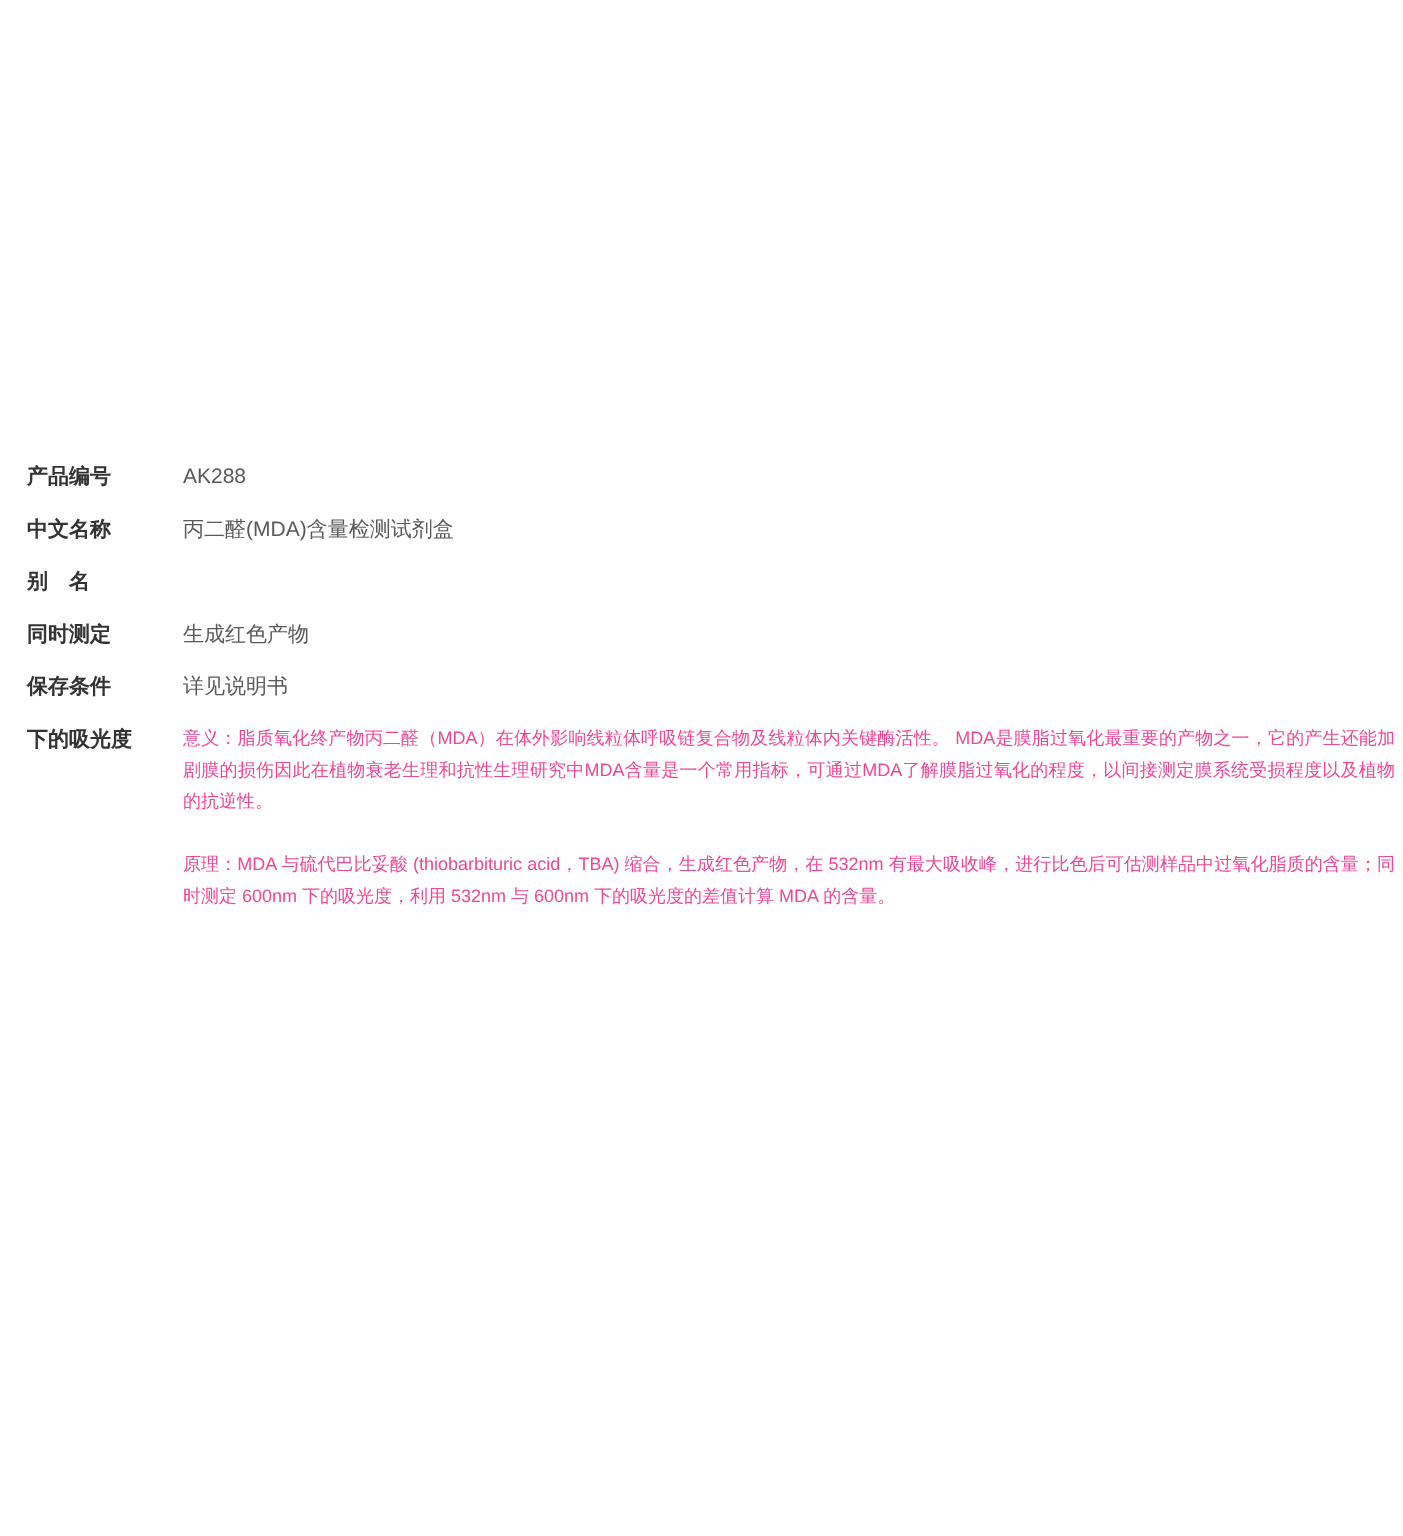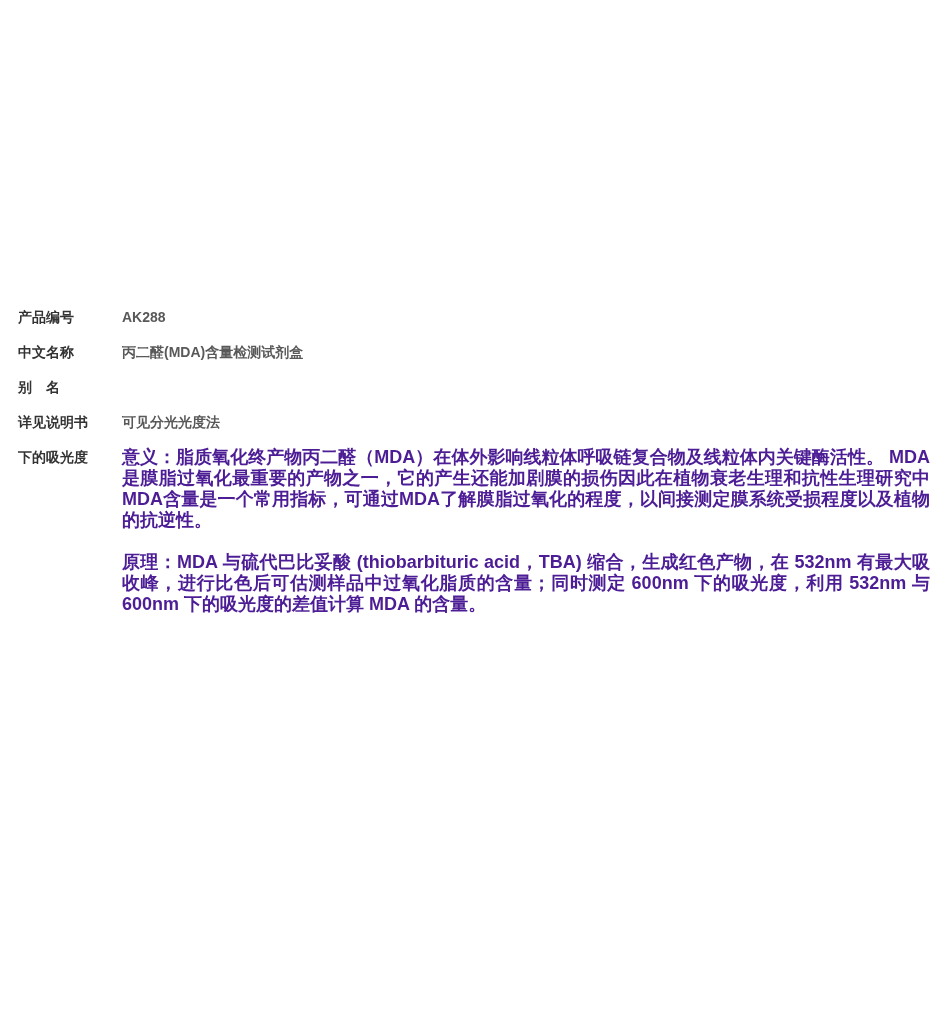--- a/index.html
+++ b/index.html
@@ -27,26 +27,25 @@
   }
   .field-label {
     flex: 0 0 104px;
     font-weight: bold;
     color: #333333;
     white-space: pre;
   }
   .field-value {
     flex: 1 1 auto;
     color: #595959;
-    font-weight: bold;
   }
   .intro-paragraph {
     margin: 0;
-    color: #4c1d95;
-    font-size: 18px;
+    color: #ec4899;
+    font-size: 12px;
     line-height: 21px;
     text-align: justify;
   }
   .intro-paragraph + .intro-paragraph {
     margin-top: 21px;
   }
 </style>
 </head>
 <body>
 
@@ -61,24 +60,28 @@
   <div class="field-row">
     <span class="field-label">中文名称</span>
     <span class="field-value">丙二醛(MDA)含量检测试剂盒</span>
   </div>
 
   <div class="field-row">
     <span class="field-label">别　名</span>
   </div>
 
   <div class="field-row">
-    <span class="field-label">详见说明书</span>
-    <span class="field-value">可见分光光度法</span>
+    <span class="field-label">同时测定</span>
+    <span class="field-value">生成红色产物</span>
   </div>
 
+  <div class="field-row">
+    <span class="field-label">保存条件</span>
+    <span class="field-value">详见说明书</span>
+  </div>
 
   <div class="field-row">
     <span class="field-label">下的吸光度</span>
     <div class="field-value">
       <p class="intro-paragraph">意义：脂质氧化终产物丙二醛（MDA）在体外影响线粒体呼吸链复合物及线粒体内关键酶活性。 MDA是膜脂过氧化最重要的产物之一，它的产生还能加剧膜的损伤因此在植物衰老生理和抗性生理研究中MDA含量是一个常用指标，可通过MDA了解膜脂过氧化的程度，以间接测定膜系统受损程度以及植物的抗逆性。</p>
       <p class="intro-paragraph">原理：MDA 与硫代巴比妥酸 (thiobarbituric acid，TBA) 缩合，生成红色产物，在 532nm 有最大吸收峰，进行比色后可估测样品中过氧化脂质的含量；同时测定 600nm 下的吸光度，利用 532nm 与 600nm 下的吸光度的差值计算 MDA 的含量。</p>
     </div>
   </div>
 
 </div>

